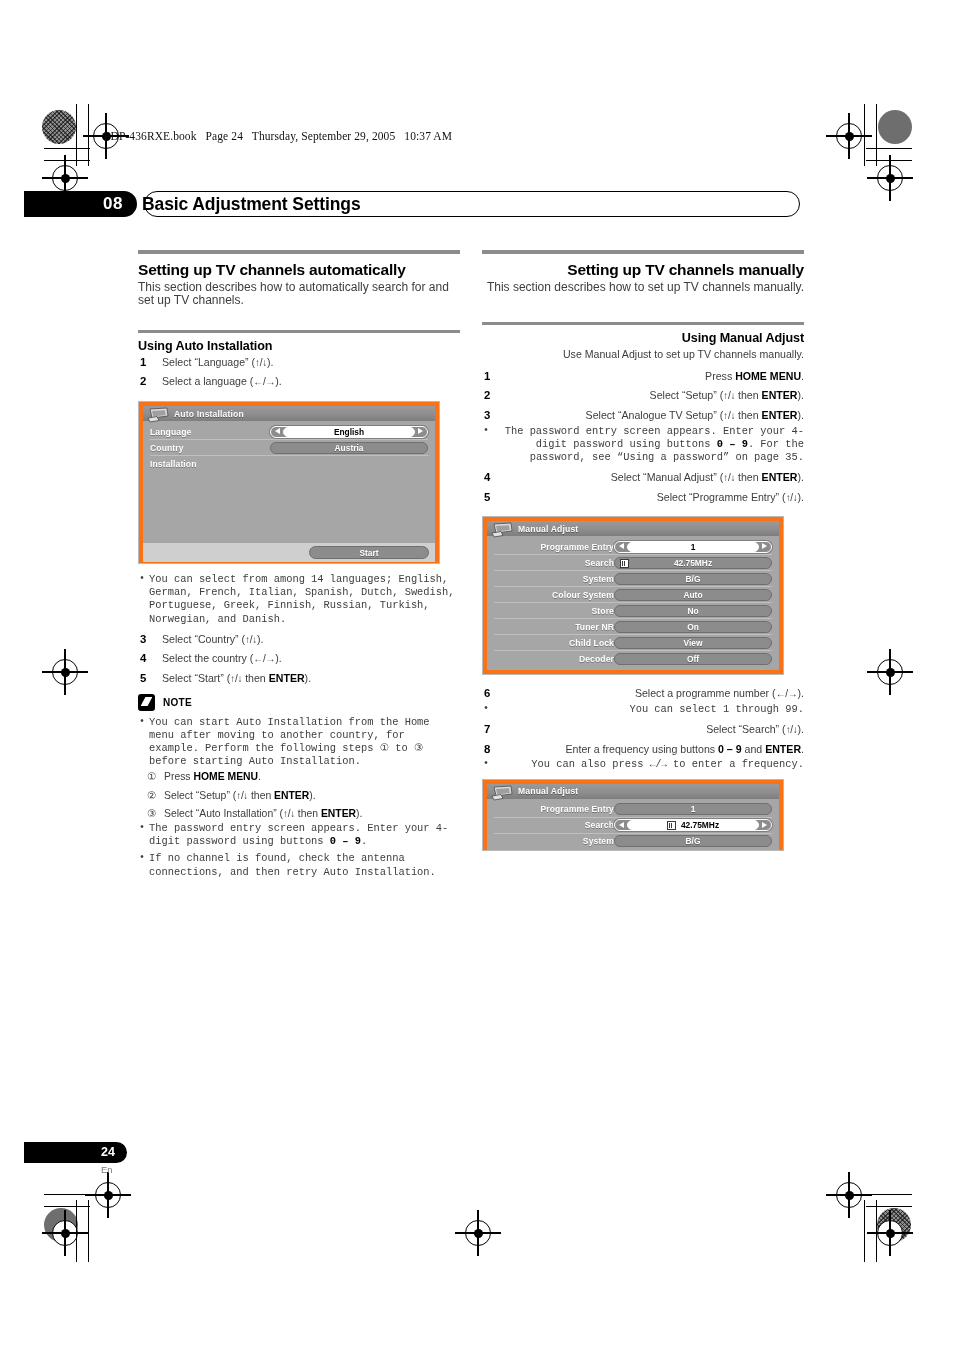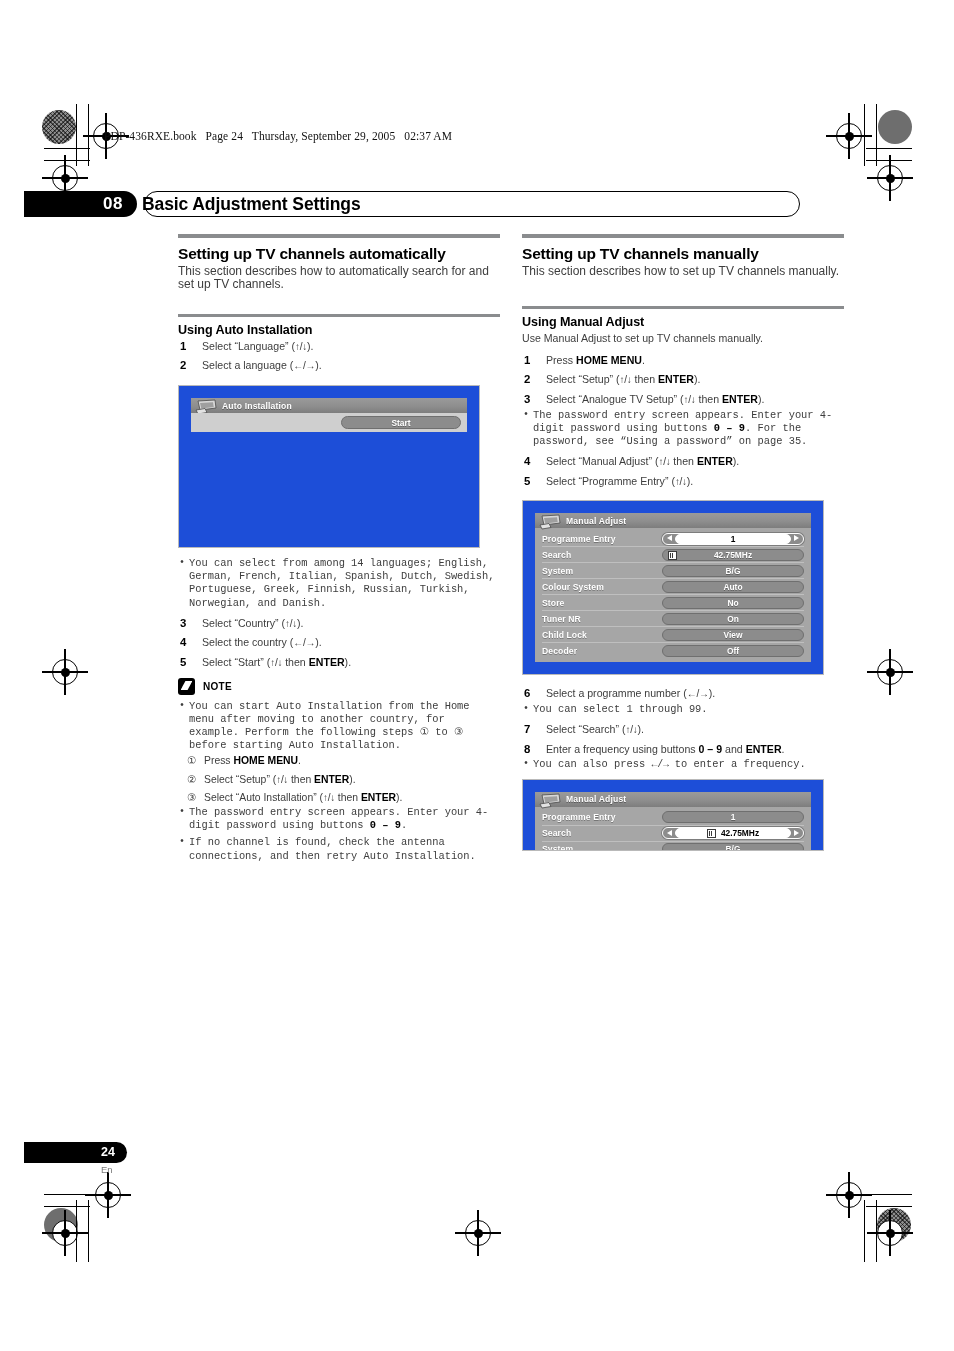--- a/index.html
+++ b/index.html
@@ -91,23 +91,23 @@
   }
   .chapter-title {
     position: absolute; left: 142px; top: 191px;
     height: 14px; line-height: 26px;
     font-size: 17.5px; font-weight: bold;
     letter-spacing: -.1px;
     color: #000;
   }
 
   
-  .col { position: absolute; top: 234px; width: 322px; margin-left: 40px; }
+  .col { position: absolute; top: 250px; width: 322px; }
   .col-left  { left: 138px; }
-  .col-right { left: 482px; }
+  .col-right { left: 482px; text-align: right; }
 
   .rule-thick {
     height: 4px; background: #8a8c8e; margin: 0 0 7px 0;
   }
   .rule-thin-top {
     height: 3px; background: #8a8c8e; margin: 0 0 6px 0;
   }
 
   h1.sec {
     margin: 0 0 2px 0;
@@ -212,23 +212,23 @@
     color: #3d3d3d;
   }
   ol.circled > li > .cnum {
     position: absolute; left: 0; top: 0;
     font-size: 10.4px; color: #3d3d3d;
   }
   .subbul { margin-left: 18px; }
 
   
   .osd {
-    background: #1d4ed8;
+    background: #f97316;
     border: 1px solid #b9b9b9;
-    padding: 12px;
+    padding: 4px;
     box-sizing: border-box;
     position: relative;
   }
   .osd-title {
     background: linear-gradient(to bottom, #9a9a9a 0%, #8e8e8e 55%, #7d7d7d 100%);
     height: 15px;
     position: relative;
     display: flex; align-items: center;
     padding-left: 31px;
     box-sizing: border-box;
@@ -437,21 +437,21 @@
     </div>
   <div class="mark reg" style="left:465px; top:1220px;">
       <i></i>
     </div>
 </div>
 
 <div class="filestrip">
   <span>PDP-436RXE.book</span>
   <span>Page 24</span>
   <span>Thursday, September 29, 2005</span>
-  <span>02:37 AM</span>
+  <span>10:37 AM</span>
 </div>
 
 <div class="chapter-bar">
   <div class="chapter-tab">08</div>
   <div class="chapter-pill"></div>
 </div>
 <div class="chapter-title">Basic Adjustment Settings</div>
 
 <div class="col col-left">
 
@@ -471,20 +471,41 @@
   <div class="spacer-sm"></div>
 
   <div class="osd" style="width:302px; height:163px;">
     <div class="osd-title">
       <svg class="tv-icon" viewBox="0 0 23 16">
         <polygon points="3,2 20,1 21,9 5,11" fill="#d8d8d8" stroke="#4a4a4a" stroke-width="0.8"></polygon>
         <polygon points="5,4 18,3.2 18.7,8 6.3,9.4" fill="#9f9f9f"></polygon>
         <polygon points="1,11 10,9.5 12,13.5 3,15" fill="#e2e2e2" stroke="#4a4a4a" stroke-width="0.8"></polygon>
       </svg>
       <span class="osd-title-text">Auto Installation</span>
+    </div>
+    <div class="osd-rows" style="height:115px;">
+      <div class="osd-row">
+        <span class="lbl">Language</span>
+        <span class="pill-wrap">
+          <span class="pill sel outer">
+            <span class="arr left"></span>
+            <span class="selbox inner">English</span>
+            <span class="arr right"></span>
+          </span>
+        </span>
+      </div>
+      <div class="osd-row">
+        <span class="lbl">Country</span>
+        <span class="pill-wrap">
+          <span class="pill">Austria</span>
+        </span>
+      </div>
+      <div class="osd-row" style="border-bottom:none;">
+        <span class="lbl">Installation</span>
+      </div>
     </div>
     <div class="osd-foot">
       <span class="start-pill">Start</span>
     </div>
   </div>
 
   <div class="spacer-sm"></div>
 
   <ul class="bullets topbullets">
     <li>You can select from among 14 languages; English, German, French, Italian, Spanish, Dutch, Swedish, Portuguese, Greek, Finnish, Russian, Turkish, Norwegian, and Danish.</li>

